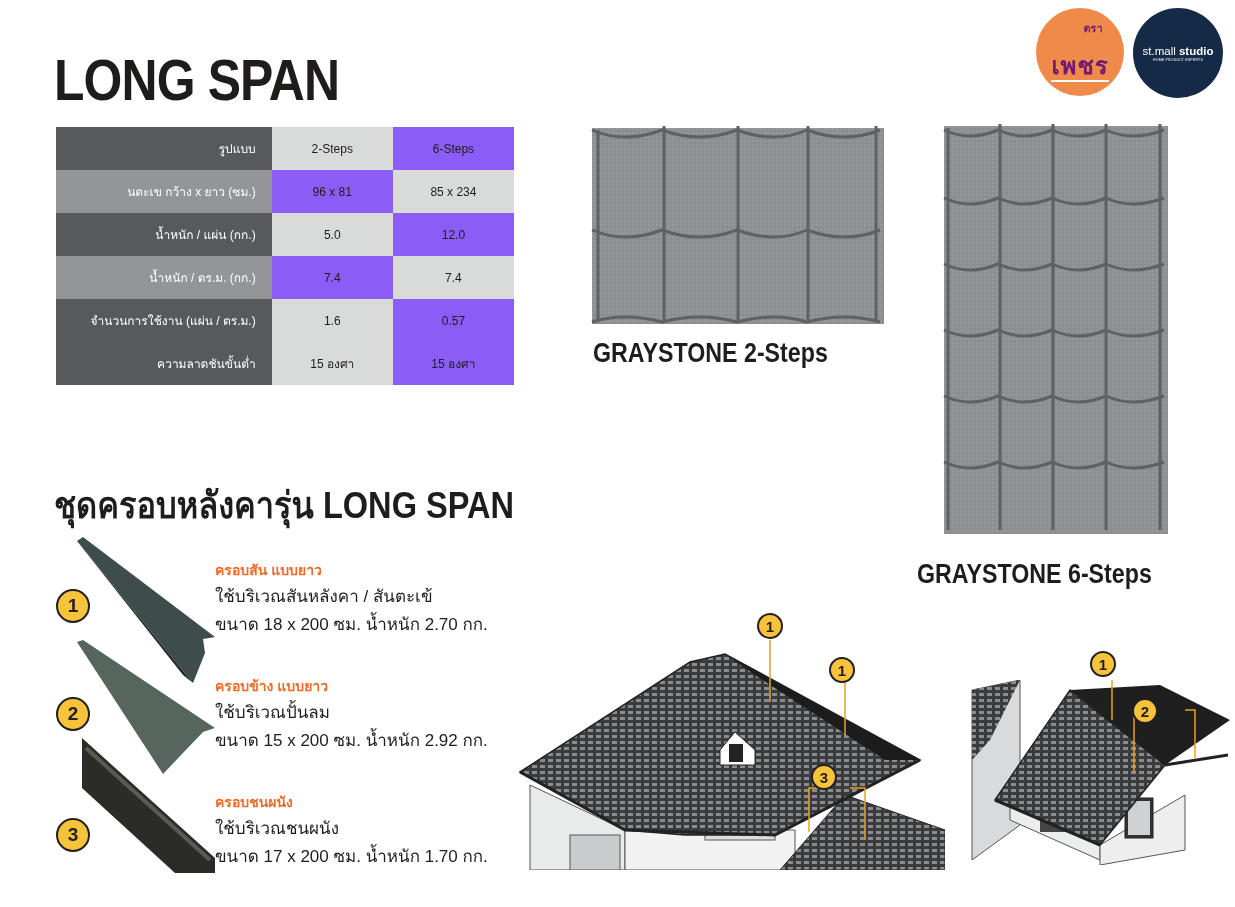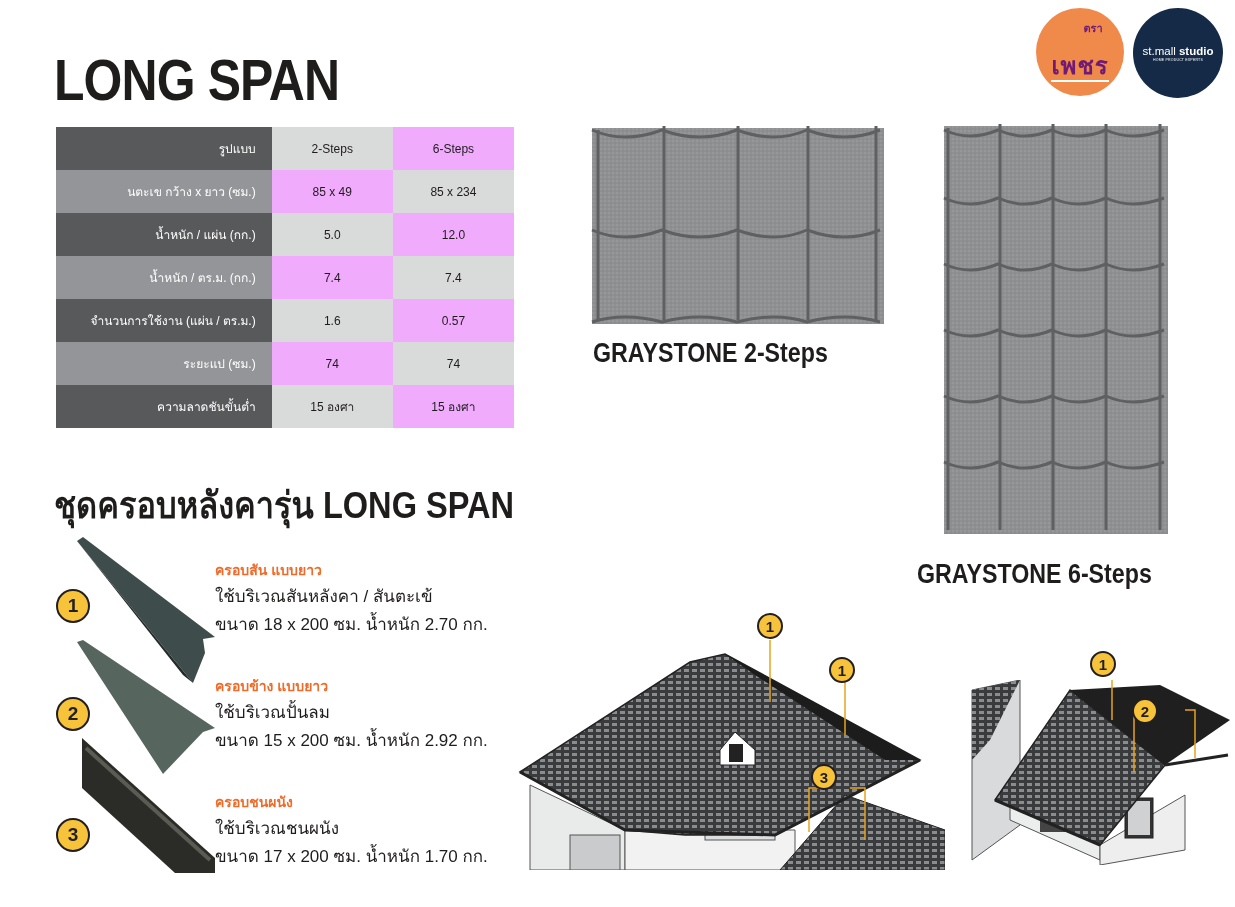--- a/index.html
+++ b/index.html
@@ -22,21 +22,21 @@
   .logo-navy .tag { font-size: 3.5px; letter-spacing: 0.2px; margin-top: 1px; }
 
   
   .spec-table { left: 56px; top: 127px; width: 458px; border-collapse: collapse; }
   .spec-table td { height: 43px; font-size: 12px; padding: 4px; }
   .spec-table td.lbl { width: 227px; text-align: right; padding-right: 16px; color: #ffffff; }
   .spec-table td.val { width: 127px; text-align: center; color: #1f1c1c; }
   .spec-table tr.dark td.lbl { background: #58595b; }
   .spec-table tr.mid td.lbl { background: #939598; }
   .spec-table td.shade-a { background: #d9dada; }
-  .spec-table td.shade-b { background: #f0abfc; }
+  .spec-table td.shade-b { background: #8b5cf6; }
 
   
   .sub-title { left: 54px; top: 475px; font-size: 37px; font-weight: 700; transform: scaleX(0.88); transform-origin: left top; white-space: nowrap; }
 
   
   .acc-item { left: 215px; width: 300px; }
   .acc-item .acc-name { color: #ef6b2a; font-size: 14px; font-weight: 700; line-height: 26px; }
   .acc-item .acc-line { color: #1f1c1c; font-size: 17px; line-height: 28px; white-space: nowrap; }
 
   .badge { width: 34px; height: 34px; border-radius: 50%; background: #f7c33a; border: 2px solid #231f20; display: flex; align-items: center; justify-content: center; font-weight: 700; font-size: 19px; color: #231f20; }
@@ -63,42 +63,37 @@
 
 <table class="abs spec-table">
   <tbody>
       <tr class="dark">
     <td class="lbl">รูปแบบ</td>
     <td class="val shade-a">2-Steps</td>
     <td class="val shade-b">6-Steps</td>
   </tr>
   <tr class="mid">
     <td class="lbl">นตะเข กว้าง x ยาว (ซม.)</td>
-    <td class="val shade-b">85 x 49</td>
+    <td class="val shade-b">96 x 81</td>
     <td class="val shade-a">85 x 234</td>
   </tr>
   <tr class="dark">
     <td class="lbl">น้ำหนัก / แผ่น (กก.)</td>
     <td class="val shade-a">5.0</td>
     <td class="val shade-b">12.0</td>
   </tr>
   <tr class="mid">
     <td class="lbl">น้ำหนัก / ตร.ม. (กก.)</td>
     <td class="val shade-b">7.4</td>
     <td class="val shade-a">7.4</td>
   </tr>
   <tr class="dark">
     <td class="lbl">จำนวนการใช้งาน (แผ่น / ตร.ม.)</td>
     <td class="val shade-a">1.6</td>
     <td class="val shade-b">0.57</td>
-  </tr>
-  <tr class="mid">
-    <td class="lbl">ระยะแป (ซม.)</td>
-    <td class="val shade-b">74</td>
-    <td class="val shade-a">74</td>
   </tr>
   <tr class="dark">
     <td class="lbl">ความลาดชันขั้นต่ำ</td>
     <td class="val shade-a">15 องศา</td>
     <td class="val shade-b">15 องศา</td>
   </tr>
 </tbody>
   </table>
 
 <svg class="abs product-img" style="left:588px; top:120px;" width="300" height="210" viewBox="0 0 300 210">

